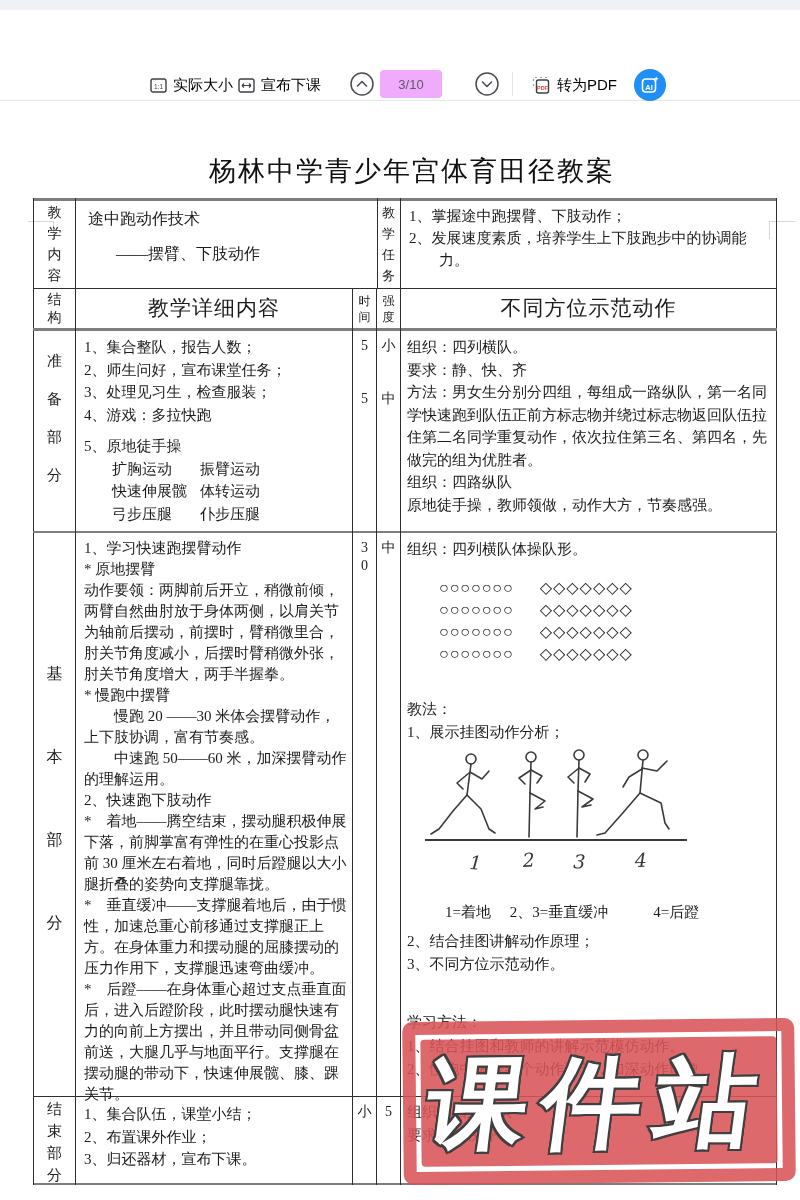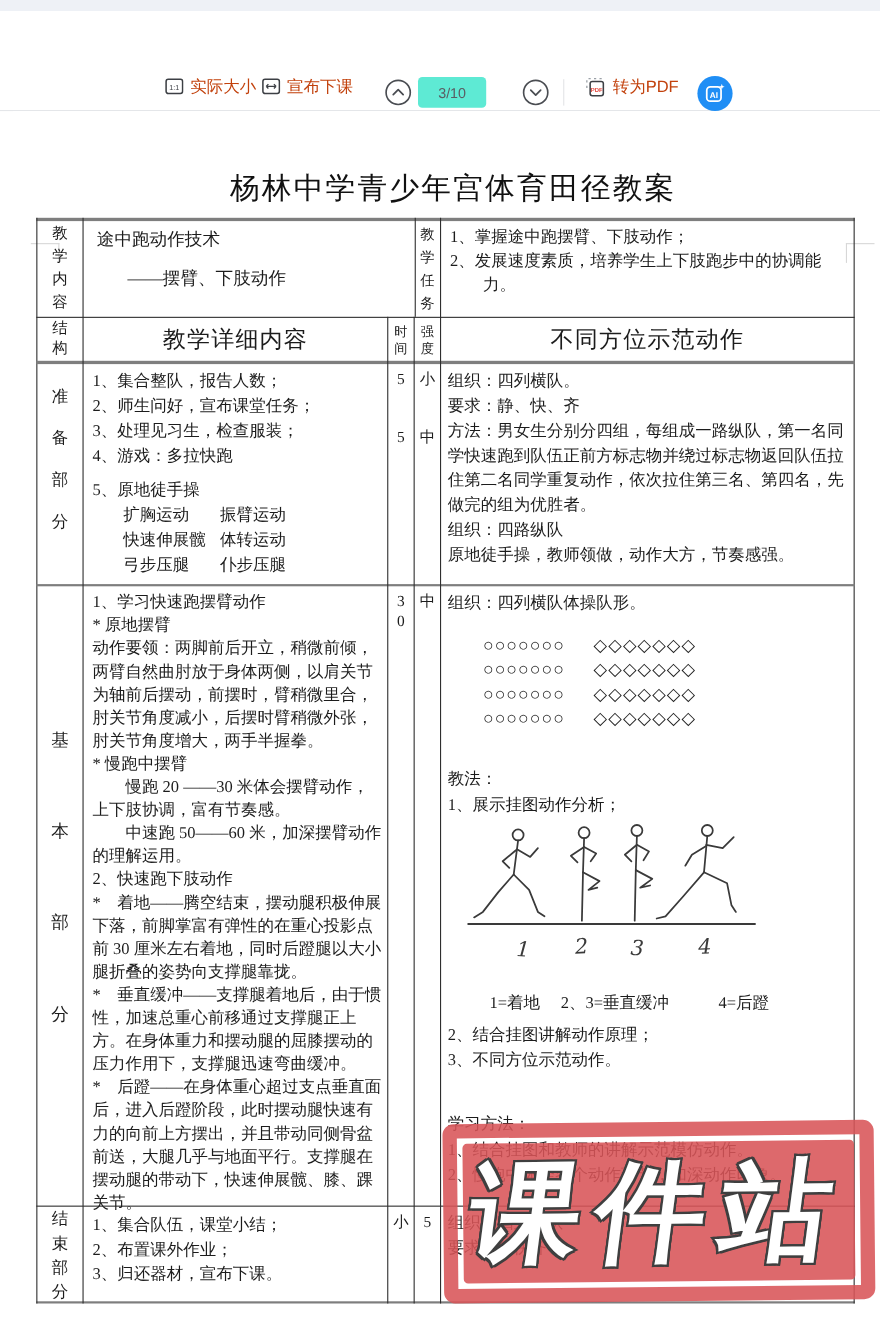--- a/index.html
+++ b/index.html
@@ -2,24 +2,24 @@
 <html><head>
 <meta charset="utf-8">
 <style>
   html,body{margin:0;padding:0;background:#fff;}
   .screen{position:relative;width:800px;height:1200px;overflow:hidden;background:#fff;
           font-family:"Liberation Serif","DejaVu Serif",serif;color:#1c1c1c;}
   
   .topstrip{position:absolute;left:0;top:0;width:800px;height:10px;background:#eef1f6;}
   .toolbar{position:absolute;left:0;top:10px;width:800px;height:90px;background:#fff;
            border-bottom:1px solid #e4e6e9;font-family:"Liberation Sans",sans-serif;}
-  .tb-item{position:absolute;top:60px;height:30px;display:flex;align-items:flex-start;gap:6px;
-           font-size:15px;color:#c2410c;cursor:pointer;}
+  .tb-item{position:absolute;top:60px;height:30px;display:flex;align-items:center;gap:6px;
+           font-size:15px;color:#000000;cursor:pointer;}
   .tb-icon{display:inline-flex;align-items:center;justify-content:center;}
-  .pagebox{position:absolute;left:380px;top:60px;width:62px;height:28px;background:#5eead4;
+  .pagebox{position:absolute;left:380px;top:60px;width:62px;height:28px;background:#f0abfc;
            border-radius:4px;display:flex;align-items:center;justify-content:center;
            font-size:13px;color:#5a5d63;}
   .circlebtn{position:absolute;top:61px;width:26px;height:26px;cursor:pointer;}
   .tb-divider{position:absolute;left:512px;top:62px;width:1px;height:24px;background:#e3e4e7;}
   .ai-btn{position:absolute;left:634px;top:59px;width:32px;height:32px;border-radius:50%;
           background:#1f8ef5;display:flex;align-items:center;justify-content:center;cursor:pointer;}
   
   .page{position:absolute;left:0;top:101px;width:800px;height:1099px;background:#fff;margin-left:12px;}
   .corner-tl{position:absolute;left:16px;top:120px;width:25px;height:17px;
              border-top:1px solid #d7d7d7;border-right:1px solid #d7d7d7;}

